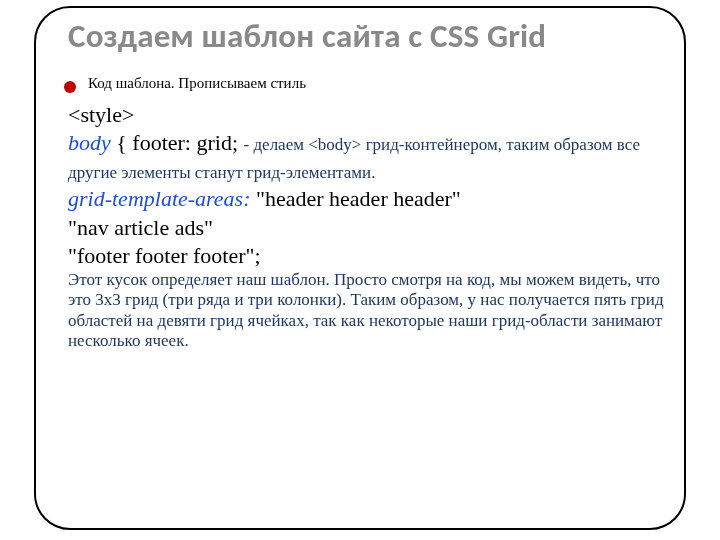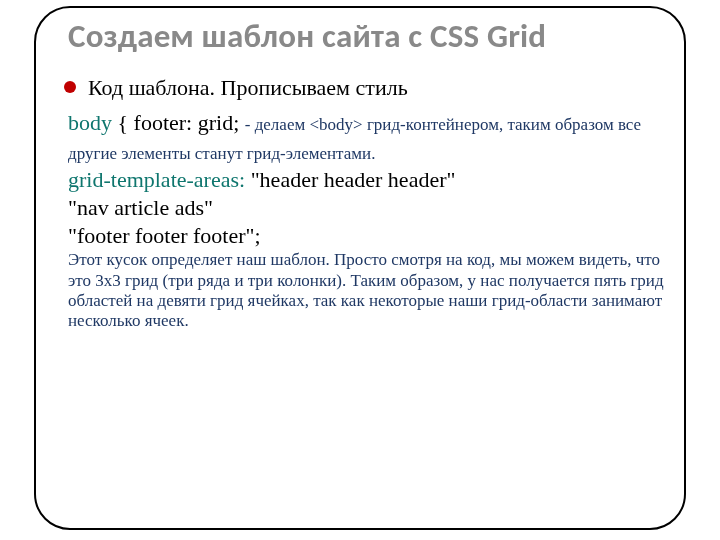--- a/index.html
+++ b/index.html
@@ -38,49 +38,50 @@
   .bullet {
     width: 12px;
     height: 12px;
     border-radius: 50%;
     background: #c00000;
     flex-shrink: 0;
     margin-top: 7px;
     margin-right: 12px;
   }
   .bullet-text {
-    font-size: 22px;
+    font-size: 15px;
     color: #000;
     line-height: 1.25;
   }
   .code-block {
     font-size: 22px;
     line-height: 1.28;
     color: #000;
   }
-  .red { color: #0f766e; }
+  .red { color: #1d4ed8; font-style: italic; }
   .blue-note {
     color: #1f3864;
     font-size: 17px;
     line-height: 1.2;
   }
 </style>
 </head>
 <body>
 
 <div class="slide">
 
   <div class="title">Создаем шаблон сайта с CSS Grid</div>
 
   <div class="bullet-row">
     <div class="bullet"></div>
     <div class="bullet-text">Код шаблона. Прописываем стиль</div>
   </div>
 
   <div class="code-block">
+    <div>&lt;style&gt;</div>
     <div>
       <span class="red">body</span><span> { footer: grid; </span><span class="blue-note">- делаем &lt;body&gt; грид-контейнером, таким образом все другие элементы станут грид-элементами.</span>
     </div>
     <div>
       <span class="red">grid-template-areas:</span><span> "header header header"</span>
     </div>
     <div>"nav article ads"</div>
     <div>"footer footer footer";</div>
     <div class="blue-note">Этот кусок определяет наш шаблон. Просто смотря на код, мы можем видеть, что это 3x3 грид (три ряда и три колонки). Таким образом, у нас получается пять грид областей на девяти грид ячейках, так как некоторые наши грид-области занимают несколько ячеек.</div>
   </div>

